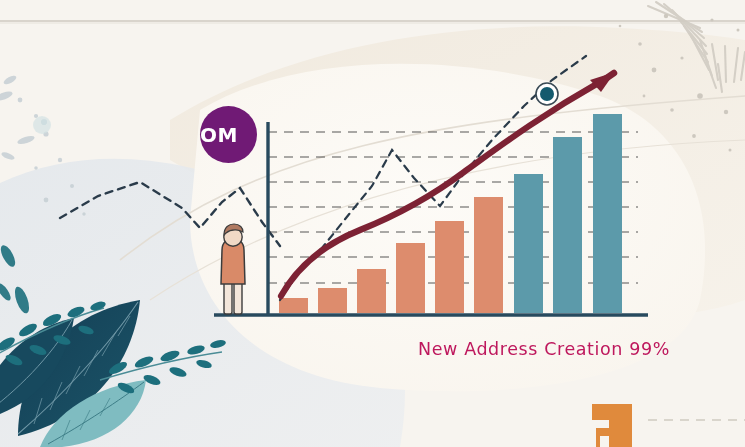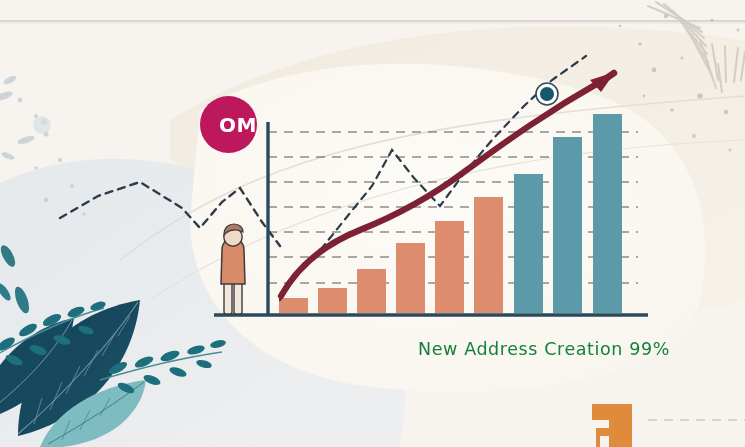--- a/index.html
+++ b/index.html
@@ -26,34 +26,34 @@
   #bg-svg, #deco-svg, #chart-svg, #fg-svg {
     display: block;
   }
   .caption {
     position: absolute;
     left: 418px;
     top: 339px;
     font-family: "DejaVu Sans", sans-serif;
     font-size: 17.5px;
     letter-spacing: 0.6px;
-    color: #15803d;
+    color: #be185d;
     white-space: nowrap;
   }
   .om-badge {
     position: absolute;
     left: 200px;
-    top: 96px;
+    top: 106px;
     width: 57px;
     height: 57px;
     border-radius: 50%;
-    background: #be185d;
+    background: #701a75;
     display: flex;
     align-items: center;
-    justify-content: flex-end;
+    justify-content: flex-start;
   }
   .om-badge span {
     color: #ffffff;
     font-family: "DejaVu Sans", sans-serif;
     font-size: 20px;
     font-weight: bold;
     letter-spacing: 0.5px;
     line-height: 1;
   }
 </style>

